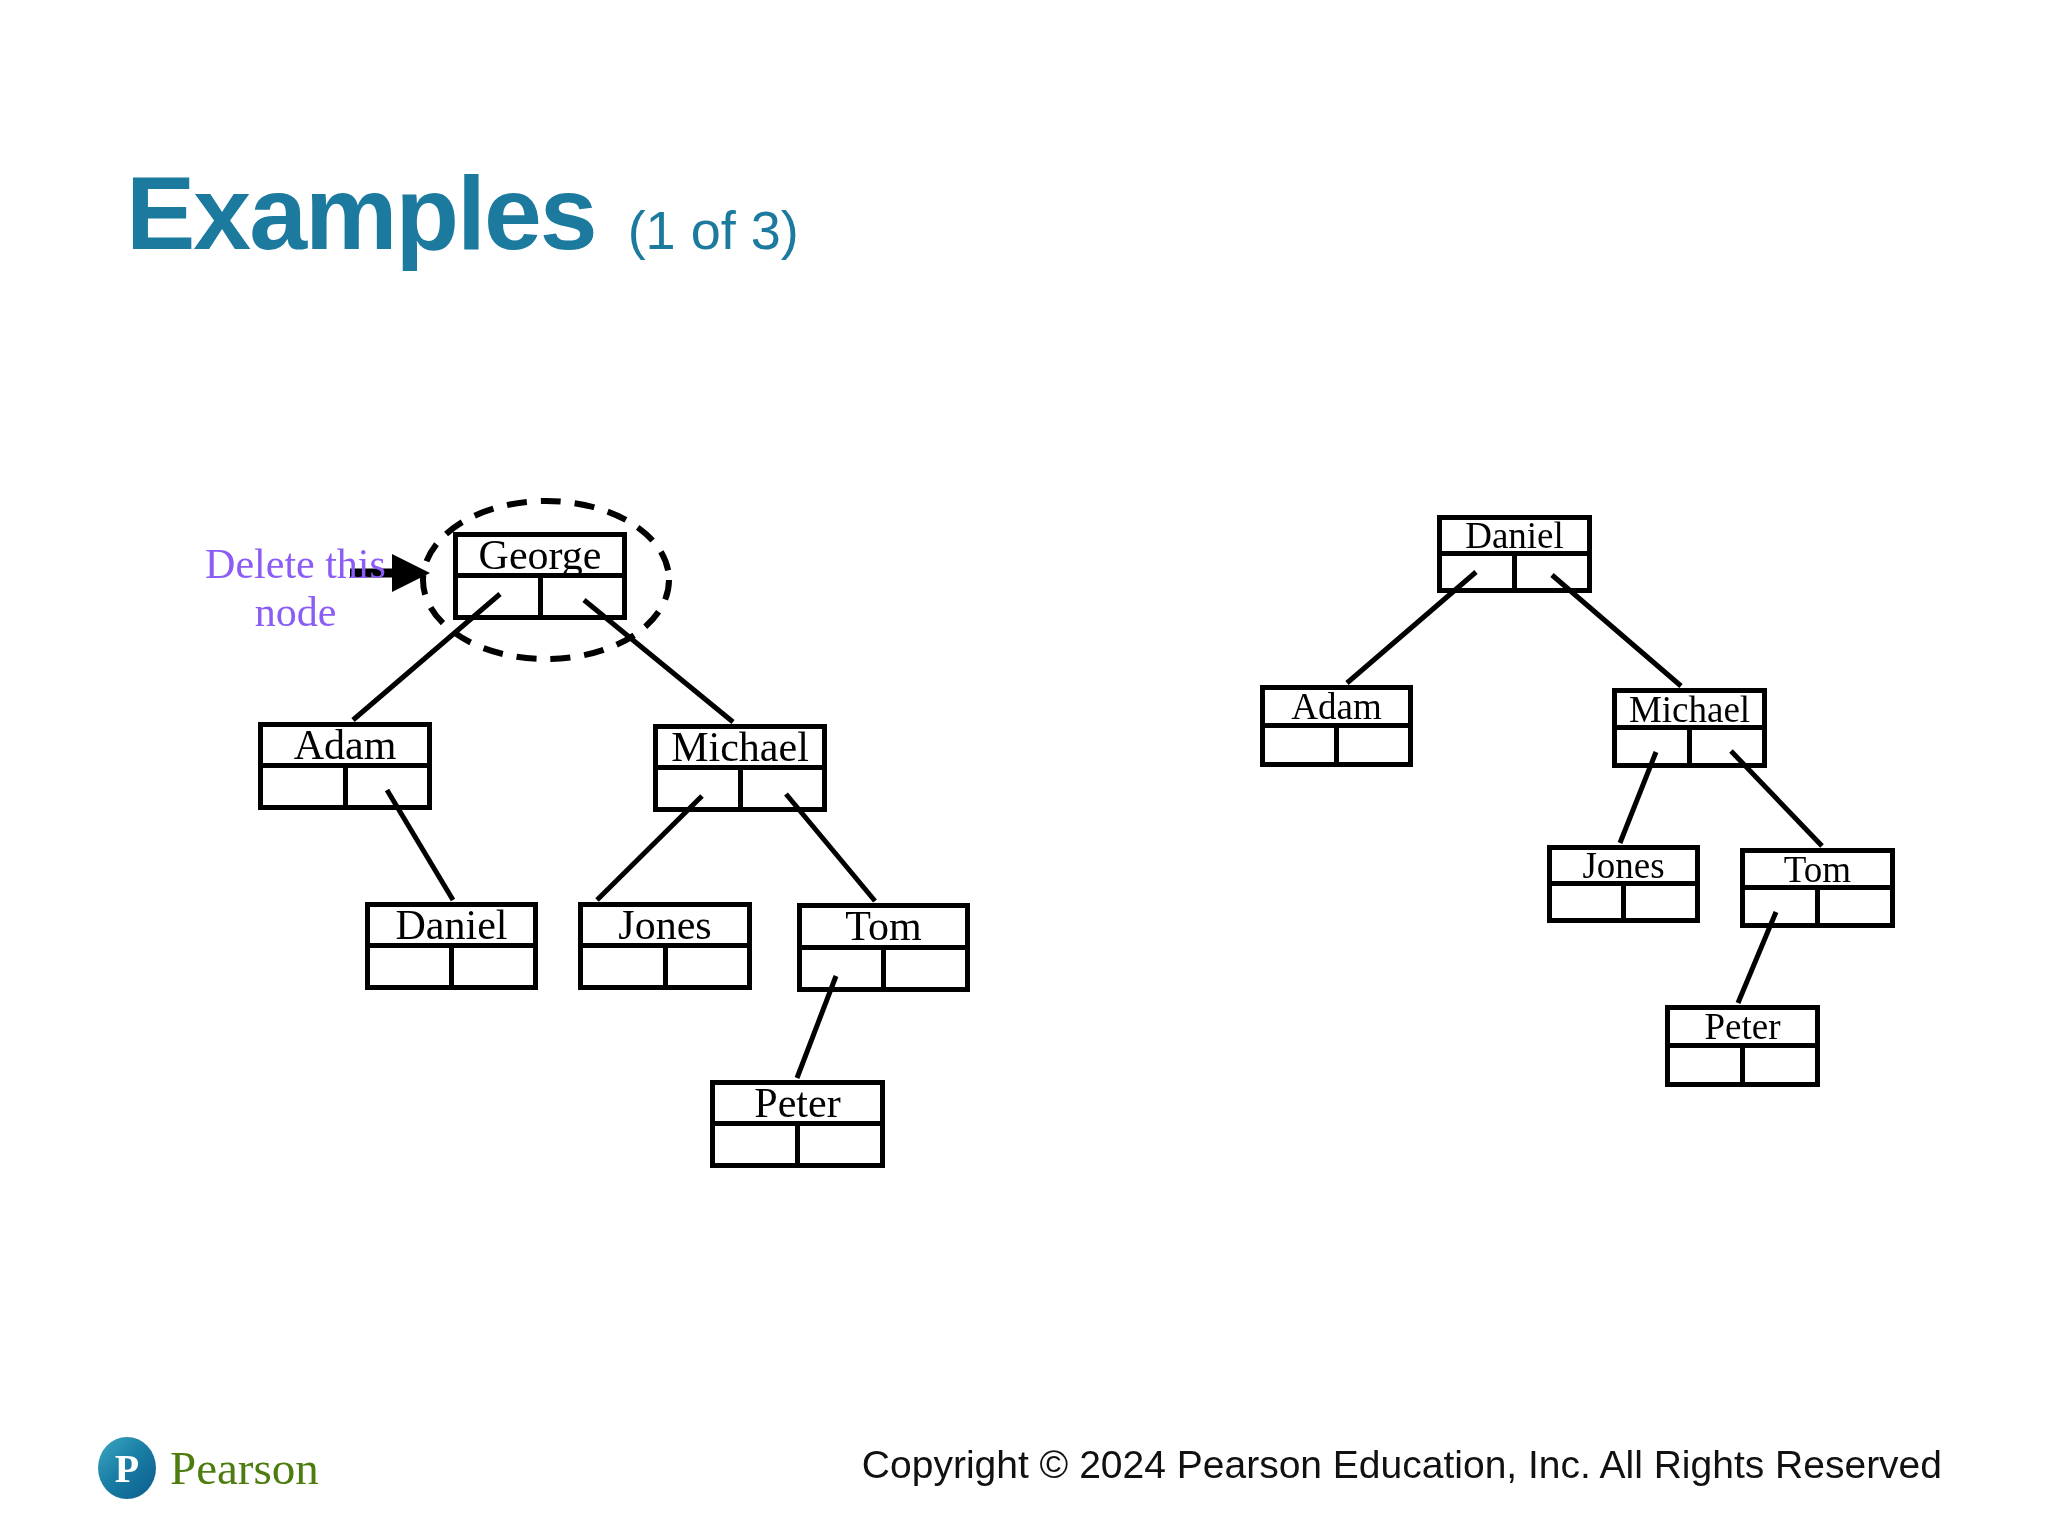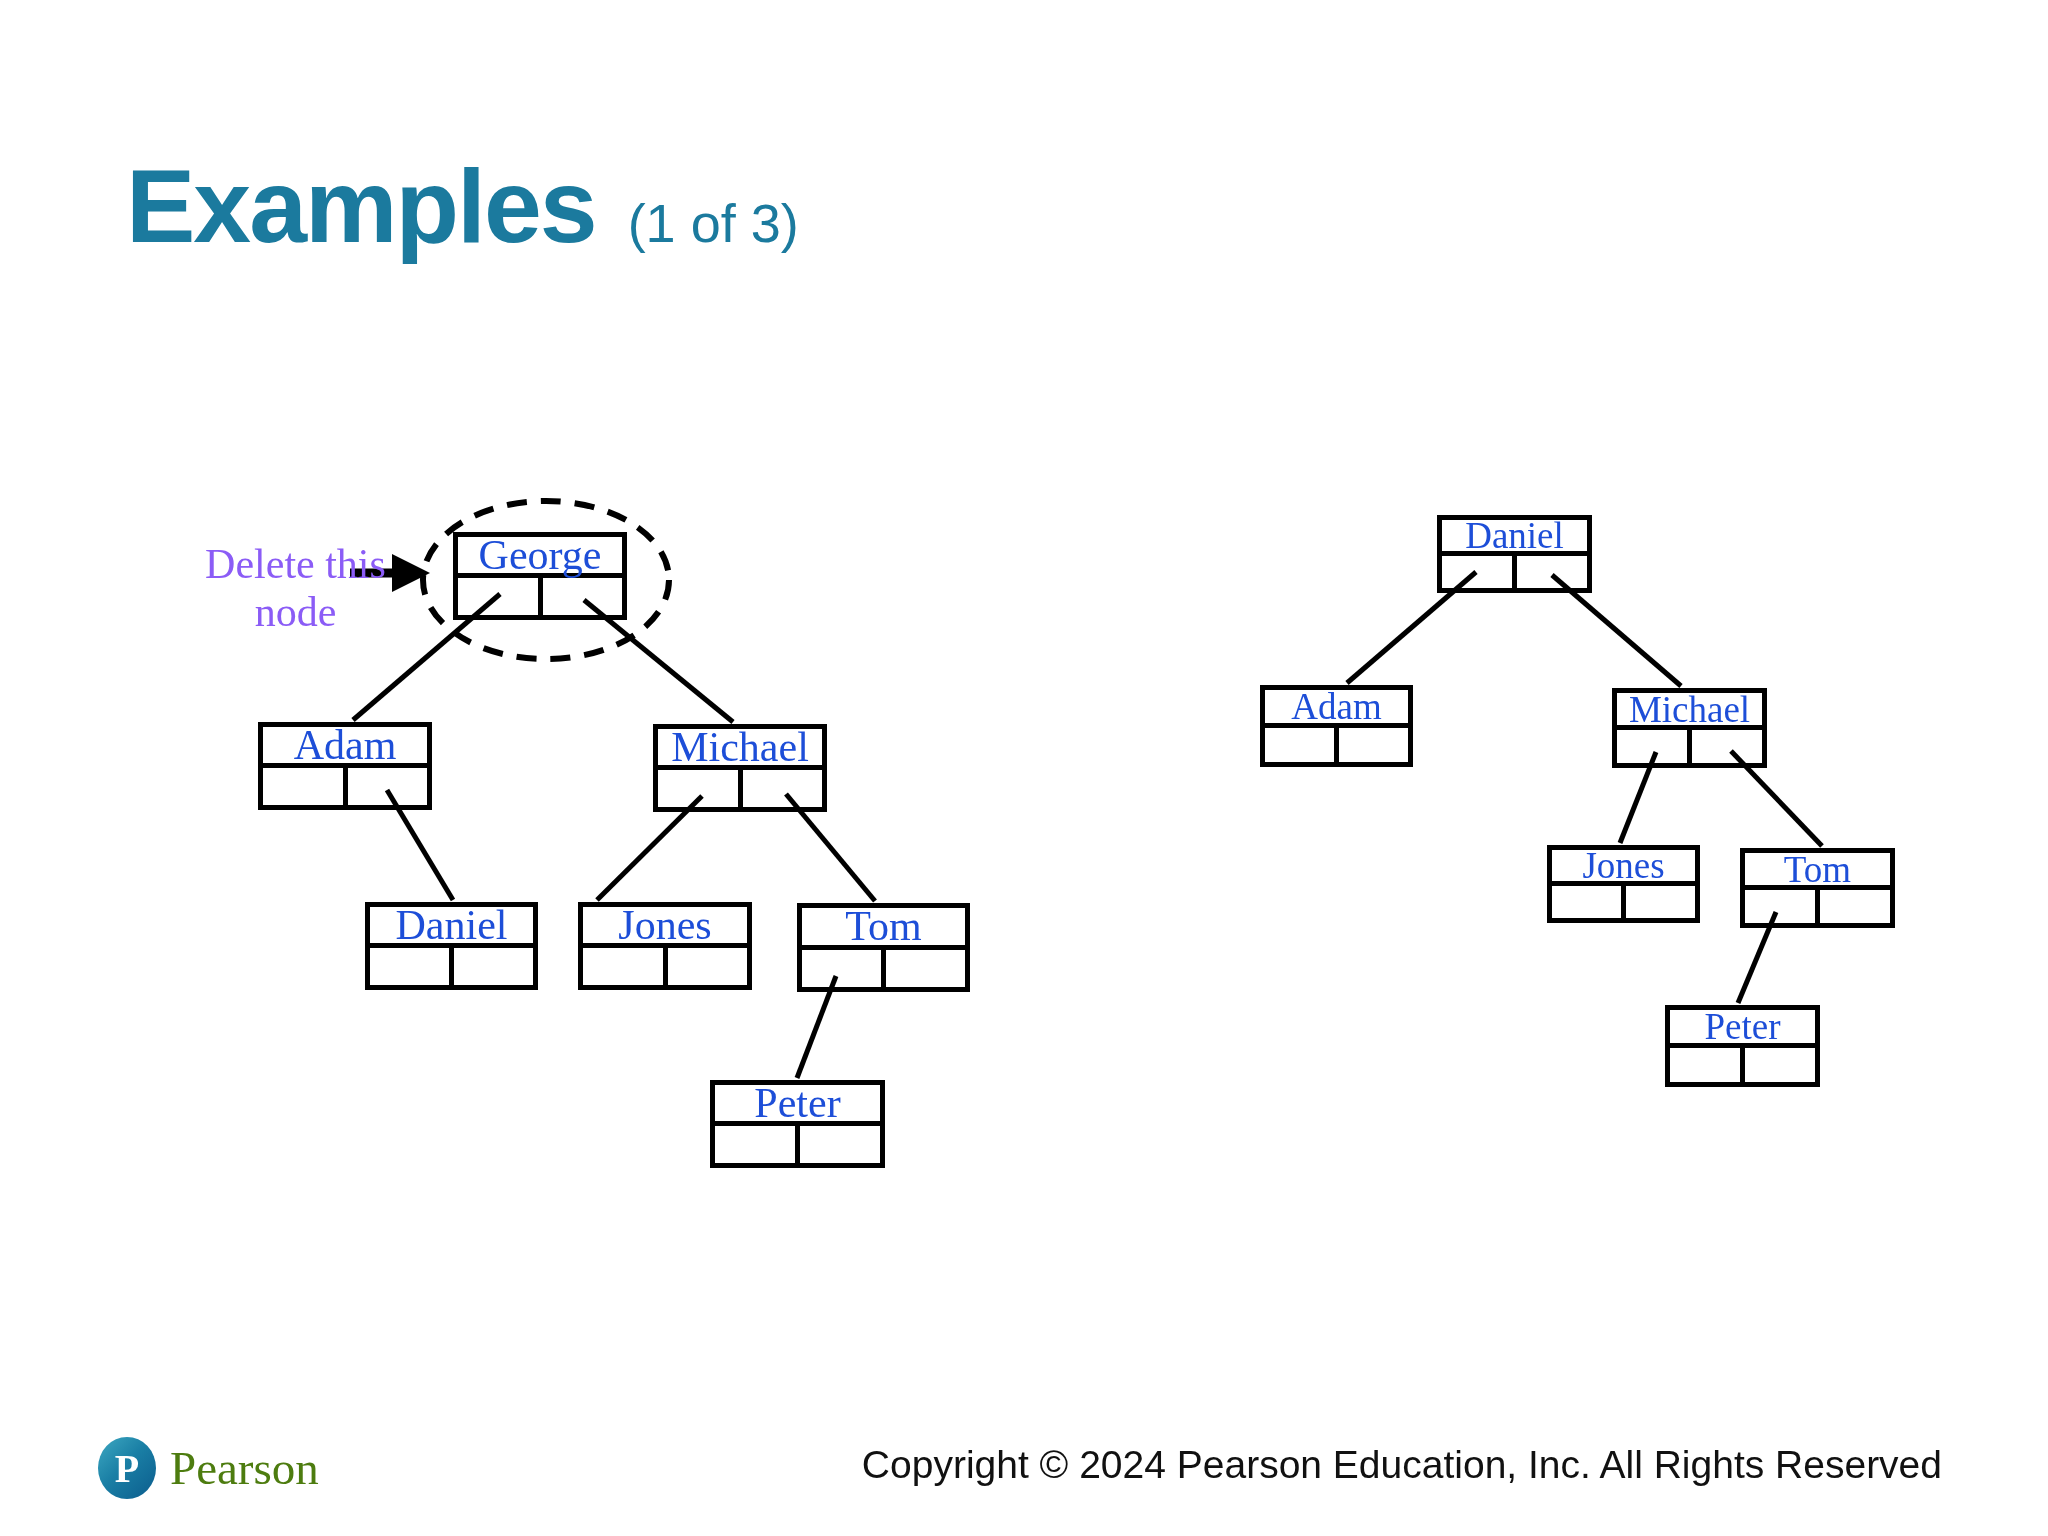--- a/index.html
+++ b/index.html
@@ -14,21 +14,21 @@
   .layer{
     position:absolute;
     left:0;top:0;
     width:2048px;height:1536px;
     pointer-events:none;
   }
   
   .title-row{
     position:absolute;
     left:126px;
-    top:154px;
+    top:161px;
     display:flex;
     align-items:baseline;
     color:#1b7a9e;
     white-space:nowrap;
   }
   .title-main{
     font-size:104px;
     font-weight:bold;
     letter-spacing:-2px;
     line-height:1;
@@ -51,21 +51,21 @@
     color:#8b5cf6;
     text-align:center;
   }
   
   .node{
     position:absolute;
     box-sizing:border-box;
     border:5px solid #000;
     background:#ffffff;
     font-family:"Liberation Serif", serif;
-    color:#1d4ed8;
+    color:#000000;
   }
   .nname{
     box-sizing:border-box;
     height:53%;
     border-bottom:5px solid #000;
     display:flex;
     align-items:center;
     justify-content:center;
     line-height:1;
   }

